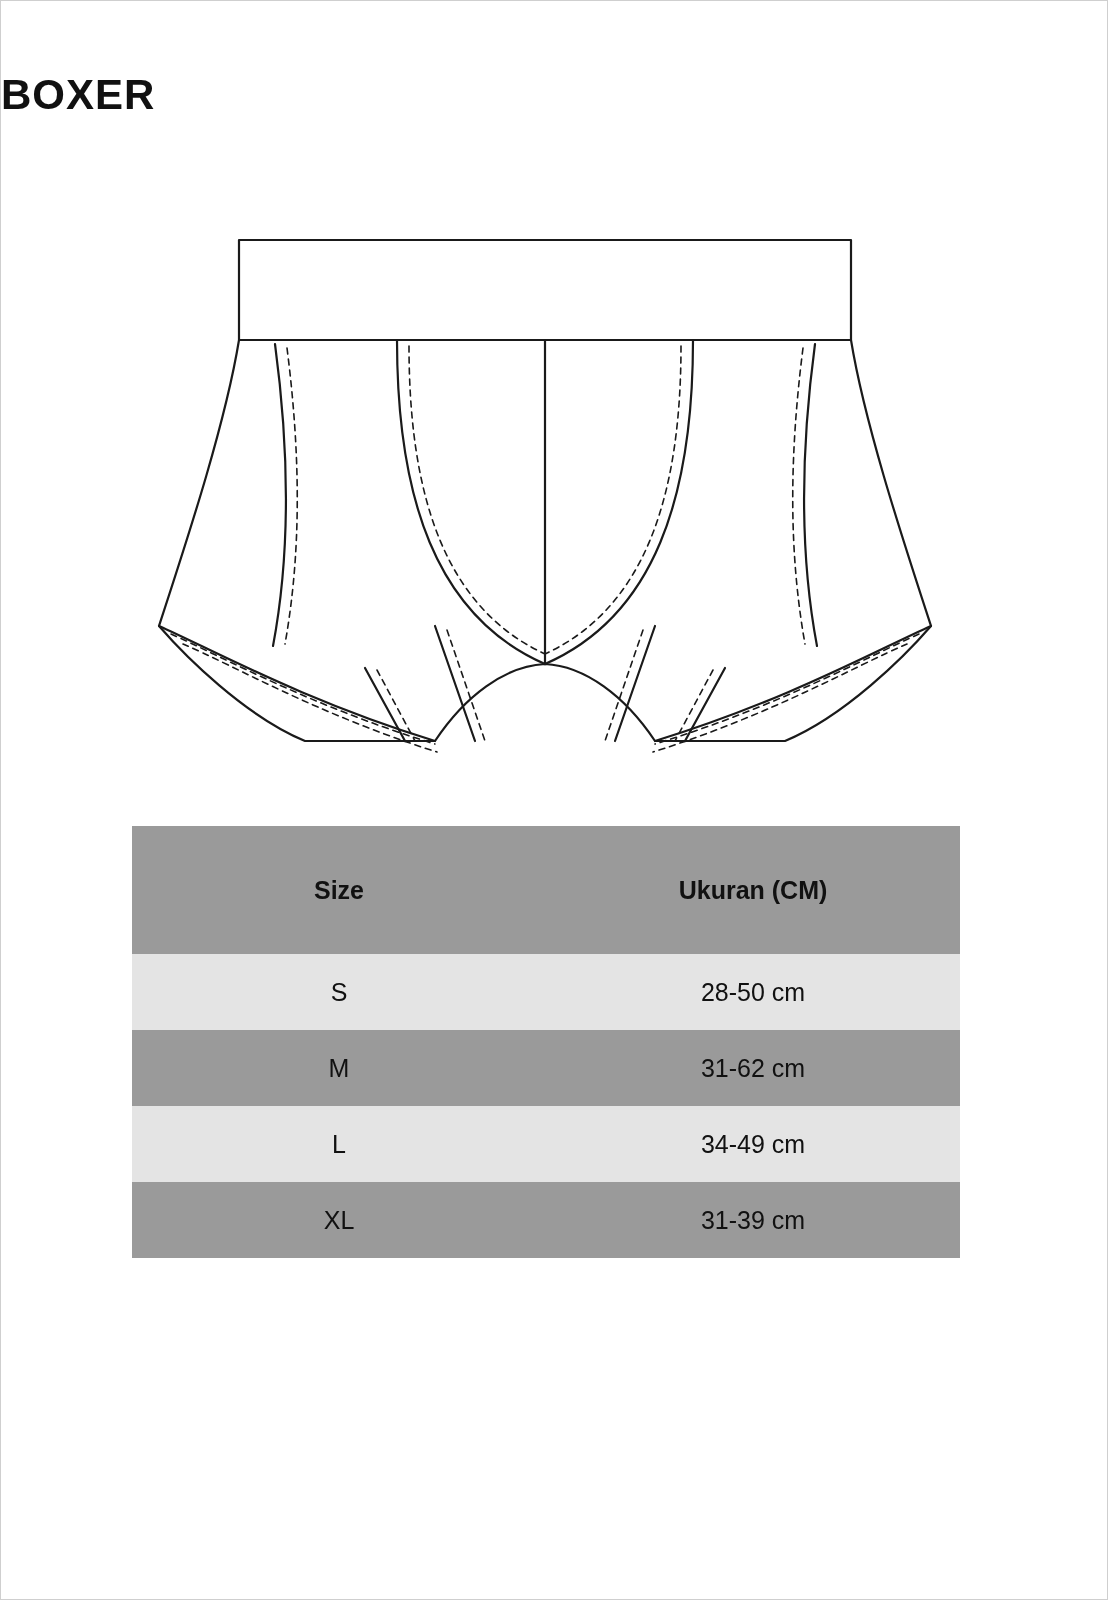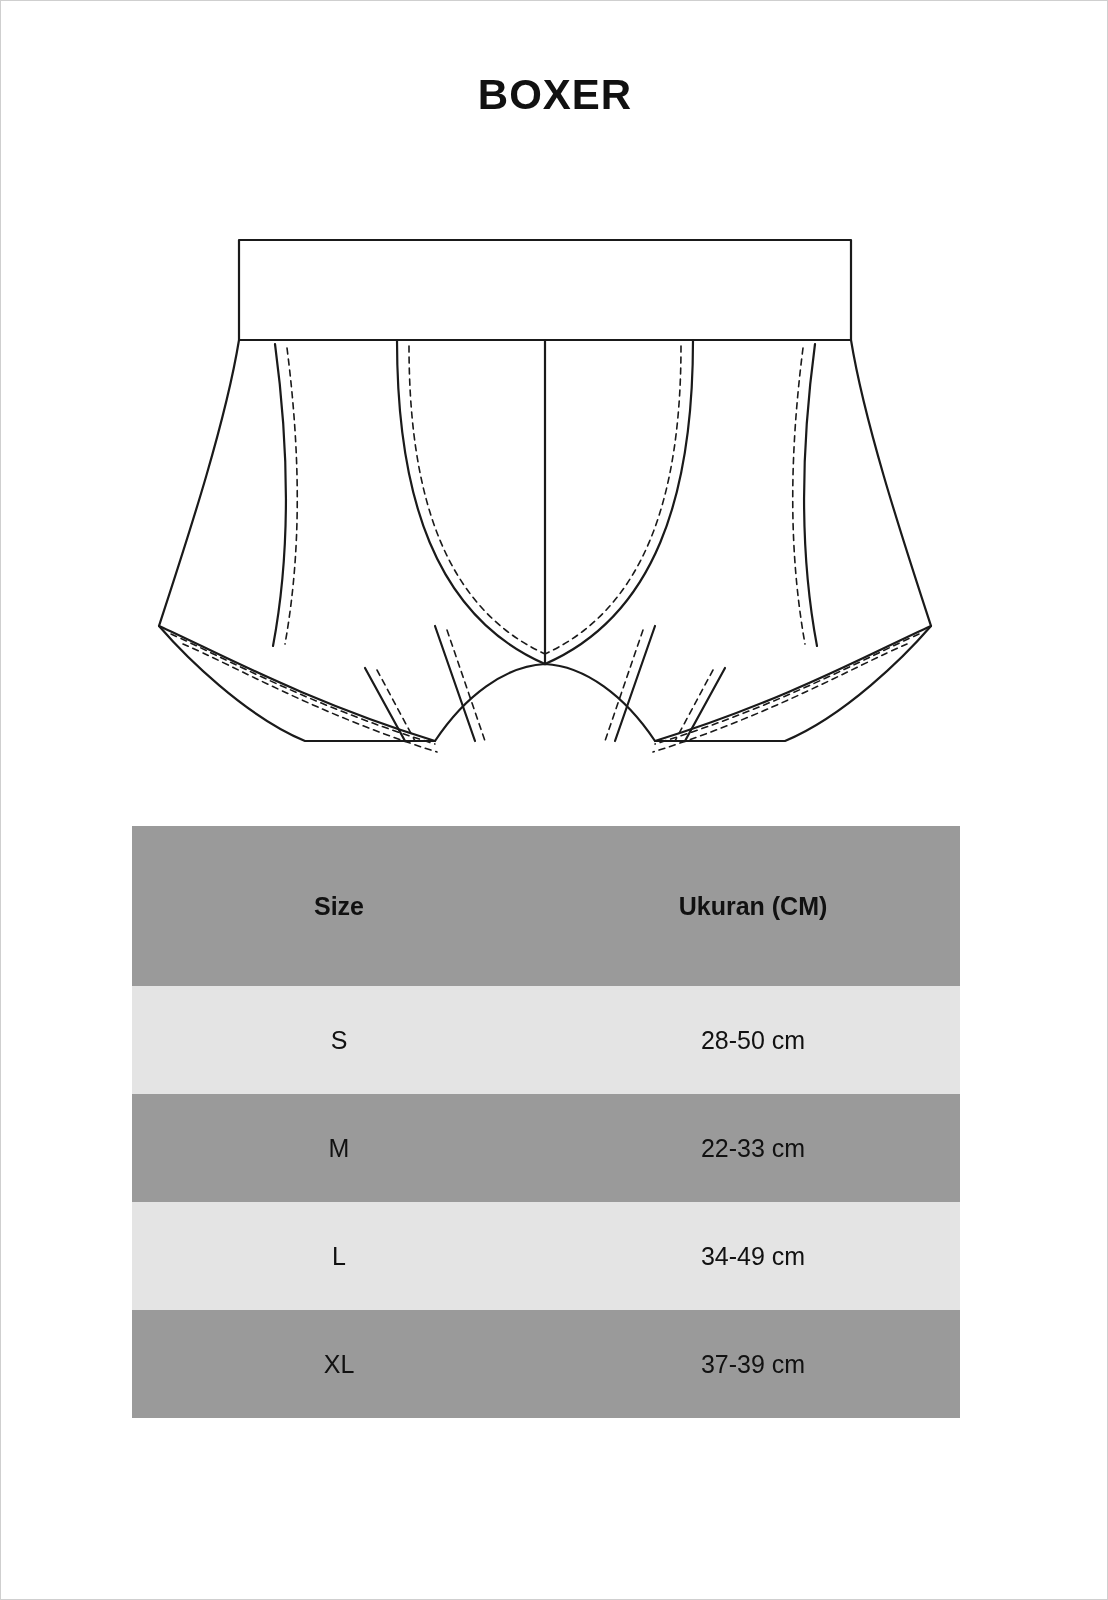--- a/index.html
+++ b/index.html
@@ -23,21 +23,20 @@
     height: 1600px;
     background: #ffffff;
     box-sizing: border-box;
     border: 1px solid #cfcfcf;
   }
   .title {
     position: absolute;
     top: 70px;
     left: 0;
     width: 1108px;
-    text-align: center;
     font-size: 42px;
     font-weight: bold;
     letter-spacing: 1px;
     color: #111111;
   }
   .illustration {
     position: absolute;
     top: 195px;
     left: 104px;
     width: 900px;
@@ -54,21 +53,21 @@
     left: 131px;
     width: 828px;
     border-collapse: collapse;
     table-layout: fixed;
   }
   .size-table td, .size-table th {
     border: none;
     text-align: center;
     font-size: 25px;
     color: #111111;
-    padding: 16px;
+    padding: 0;
     height: 76px;
     vertical-align: middle;
   }
   .size-table th {
     font-weight: bold;
     height: 128px;
     font-size: 25px;
   }
   .col-left { width: 414px; }
   .col-right { width: 414px; }
@@ -150,26 +149,26 @@
         <th>Ukuran (CM)</th>
       </tr>
     </thead>
     <tbody>
       <tr class="row-light">
         <td>S</td>
         <td>28-50 cm</td>
       </tr>
       <tr class="row-dark">
         <td>M</td>
-        <td>22-33 cm</td>
+        <td>31-62 cm</td>
       </tr>
       <tr class="row-light">
         <td>L</td>
         <td>34-49 cm</td>
       </tr>
       <tr class="row-dark">
         <td>XL</td>
-        <td>37-39 cm</td>
+        <td>31-39 cm</td>
       </tr>
     </tbody>
   </table>
 
 </div>
 
 </body></html>

